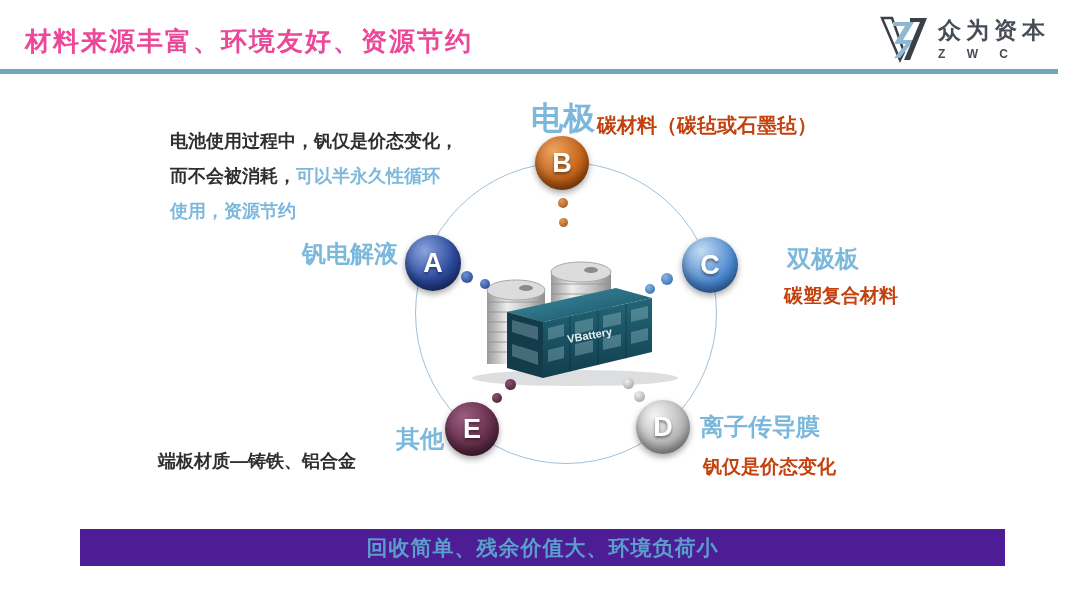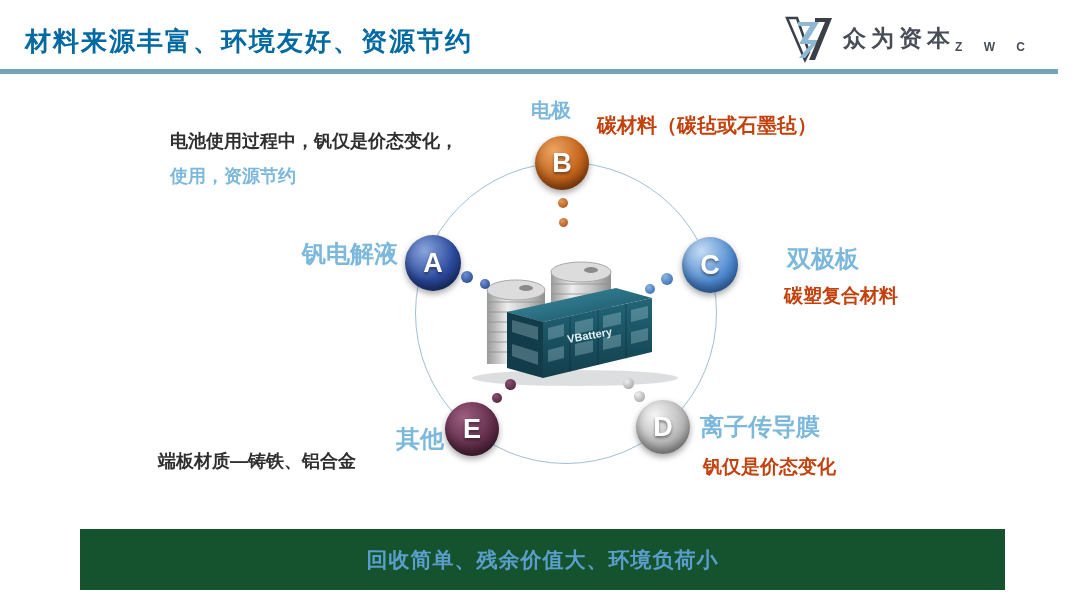--- a/index.html
+++ b/index.html
@@ -4,29 +4,29 @@
 <style>
   html,body{margin:0;padding:0;}
   body{
     width:1080px;height:608px;position:relative;overflow:hidden;
     background:#ffffff;
     font-family:"Liberation Sans","DejaVu Sans",sans-serif;
   }
   
   .slide-title{
     position:absolute;left:25px;top:24px;
-    font-size:26px;font-weight:bold;color:#0369a1;letter-spacing:2px;
+    font-size:26px;font-weight:bold;color:#ec4899;letter-spacing:2px;
   }
   .header-rule{
     position:absolute;left:0;top:69px;width:1058px;height:5px;
     background:#74a4ba;
   }
   .logo{position:absolute;right:30px;top:12px;display:flex;align-items:center;}
   .logo-mark{width:50px;height:52px;}
-  .logo-text{margin-left:8px;display:flex;flex-direction:row;align-items:flex-end;}
+  .logo-text{margin-left:8px;display:flex;flex-direction:column;align-items:flex-start;}
   .logo-cn{font-size:23px;font-weight:bold;color:#474d57;letter-spacing:5px;}
   .logo-en{font-size:12px;font-weight:bold;color:#474d57;letter-spacing:9px;margin-top:1px;margin-right:16px;}
   
   .intro{
     position:absolute;left:170px;top:124px;width:330px;
     font-size:18px;font-weight:bold;color:#2f2f2f;line-height:35px;
   }
   .blue-em{color:#7cb8dc;}
   
   .orbit{
@@ -54,38 +54,38 @@
   
   .dot{position:absolute;border-radius:50%;}
   .dot-orange{background:radial-gradient(circle at 35% 30%, #e09a5a, #a04a10);}
   .dot-blue{background:radial-gradient(circle at 35% 30%, #6f92d6, #1d3a80);}
   .dot-lblue{background:radial-gradient(circle at 35% 30%, #8ab4e2, #2d62ab);}
   .dot-gray{background:radial-gradient(circle at 35% 30%, #f0f0f0, #979797);}
   .dot-maroon{background:radial-gradient(circle at 35% 30%, #8a5070, #431c33);}
   
   .node-label{position:absolute;font-weight:bold;color:#7cb8dc;}
   .node-detail{position:absolute;font-weight:bold;color:#c2410c;}
-  .lbl-b{left:531px;top:97px;font-size:20px;}
+  .lbl-b{left:531px;top:97px;font-size:32px;}
   .det-b{left:597px;top:112px;font-size:20px;}
   .lbl-a{left:302px;top:238px;font-size:24px;}
   .lbl-c{left:747px;top:243px;font-size:24px;margin-left:40px;}
   .det-c{left:784px;top:283px;font-size:19px;}
   .lbl-d{left:700px;top:411px;font-size:24px;text-align:center;}
   .det-d{left:703px;top:454px;font-size:19px;}
   .lbl-e{left:396px;top:423px;font-size:24px;}
   
   .other-block{
     position:absolute;left:158px;top:394px;
     font-size:18px;font-weight:bold;color:#2f2f2f;line-height:27px;
     white-space:pre;
   }
   
   .banner{
-    position:absolute;left:80px;top:529px;width:925px;height:61px;
-    background:#14532d;display:flex;align-items:center;justify-content:center;text-align:center;
+    position:absolute;left:80px;top:529px;width:925px;height:37px;
+    background:#4c1d95;display:flex;align-items:center;justify-content:center;text-align:center;
   }
   .banner-text{font-size:21px;font-weight:bold;color:#5b9ecb;letter-spacing:1px;}
   
   .center-graphic{position:absolute;left:450px;top:248px;width:240px;height:140px;}
 </style>
 </head>
 <body>
 
 <div class="slide-title">材料来源丰富、环境友好、资源节约</div>
 <div class="header-rule"></div>
@@ -96,20 +96,21 @@
     <path d="M30 6 L47 6 L30 48 L24 48 L40 10 L30 10 Z" fill="#3a3f48"></path>
   </svg>
   <div class="logo-text">
     <span class="logo-cn">众为资本</span>
     <span class="logo-en">Z W C</span>
   </div>
 </div>
 
 <div class="intro">
   <div><span>电池使用过程中，钒仅是价态变化，</span></div>
+  <div><span>而不会被消耗，</span><span class="blue-em">可以半永久性循环</span></div>
   <div><span class="blue-em">使用，资源节约</span></div>
 </div>
 
 <div class="orbit"></div>
 
 <svg class="center-graphic" viewBox="0 0 240 140">
   <defs>
     <linearGradient id="tankGrad" x1="0" y1="0" x2="1" y2="0">
       <stop offset="0" stop-color="#9a9a9a"></stop>
         <stop offset="0.35" stop-color="#ededed"></stop>

